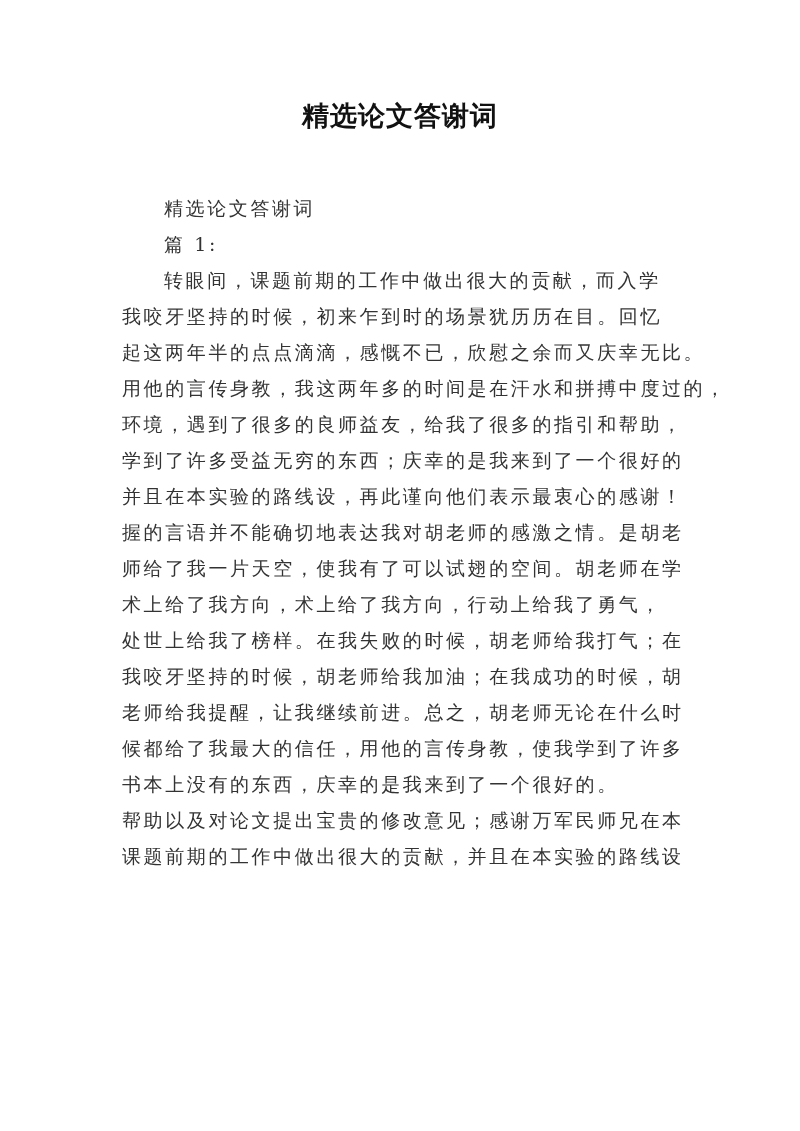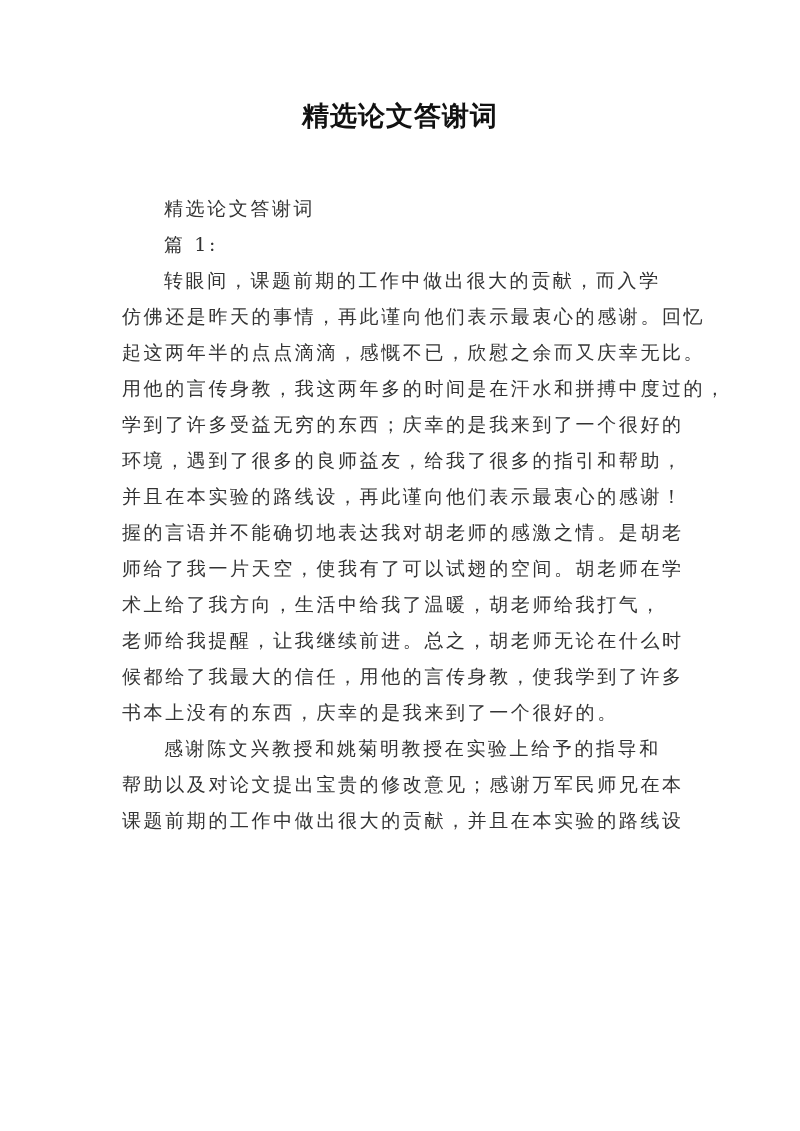--- a/index.html
+++ b/index.html
@@ -15,28 +15,29 @@
 </style>
 </head>
 <body>
 
 <div class="title">精选论文答谢词</div>
 
 <div class="body">
   <div class="line indent">精选论文答谢词</div>
   <div class="line indent">篇 1:</div>
   <div class="line indent">转眼间，课题前期的工作中做出很大的贡献，而入学</div>
-  <div class="line">仿佛还是昨天的事情，再此谨向他们表示最衷心的感谢。回忆</div>
+  <div class="line">我咬牙坚持的时候，初来乍到时的场景犹历历在目。回忆</div>
   <div class="line">起这两年半的点点滴滴，感慨不已，欣慰之余而又庆幸无比。</div>
   <div class="line">用他的言传身教，我这两年多的时间是在汗水和拼搏中度过的，</div>
+  <div class="line">环境，遇到了很多的良师益友，给我了很多的指引和帮助，</div>
   <div class="line">学到了许多受益无穷的东西；庆幸的是我来到了一个很好的</div>
-  <div class="line">环境，遇到了很多的良师益友，给我了很多的指引和帮助，</div>
   <div class="line">并且在本实验的路线设，再此谨向他们表示最衷心的感谢！</div>
   <div class="line">握的言语并不能确切地表达我对胡老师的感激之情。是胡老</div>
   <div class="line">师给了我一片天空，使我有了可以试翅的空间。胡老师在学</div>
-  <div class="line">术上给了我方向，生活中给我了温暖，胡老师给我打气，</div>
+  <div class="line">术上给了我方向，术上给了我方向，行动上给我了勇气，</div>
+  <div class="line">处世上给我了榜样。在我失败的时候，胡老师给我打气；在</div>
+  <div class="line">我咬牙坚持的时候，胡老师给我加油；在我成功的时候，胡</div>
   <div class="line">老师给我提醒，让我继续前进。总之，胡老师无论在什么时</div>
   <div class="line">候都给了我最大的信任，用他的言传身教，使我学到了许多</div>
   <div class="line">书本上没有的东西，庆幸的是我来到了一个很好的。</div>
-  <div class="line indent">感谢陈文兴教授和姚菊明教授在实验上给予的指导和</div>
   <div class="line">帮助以及对论文提出宝贵的修改意见；感谢万军民师兄在本</div>
   <div class="line">课题前期的工作中做出很大的贡献，并且在本实验的路线设</div>
 </div>
 
 </body></html>

